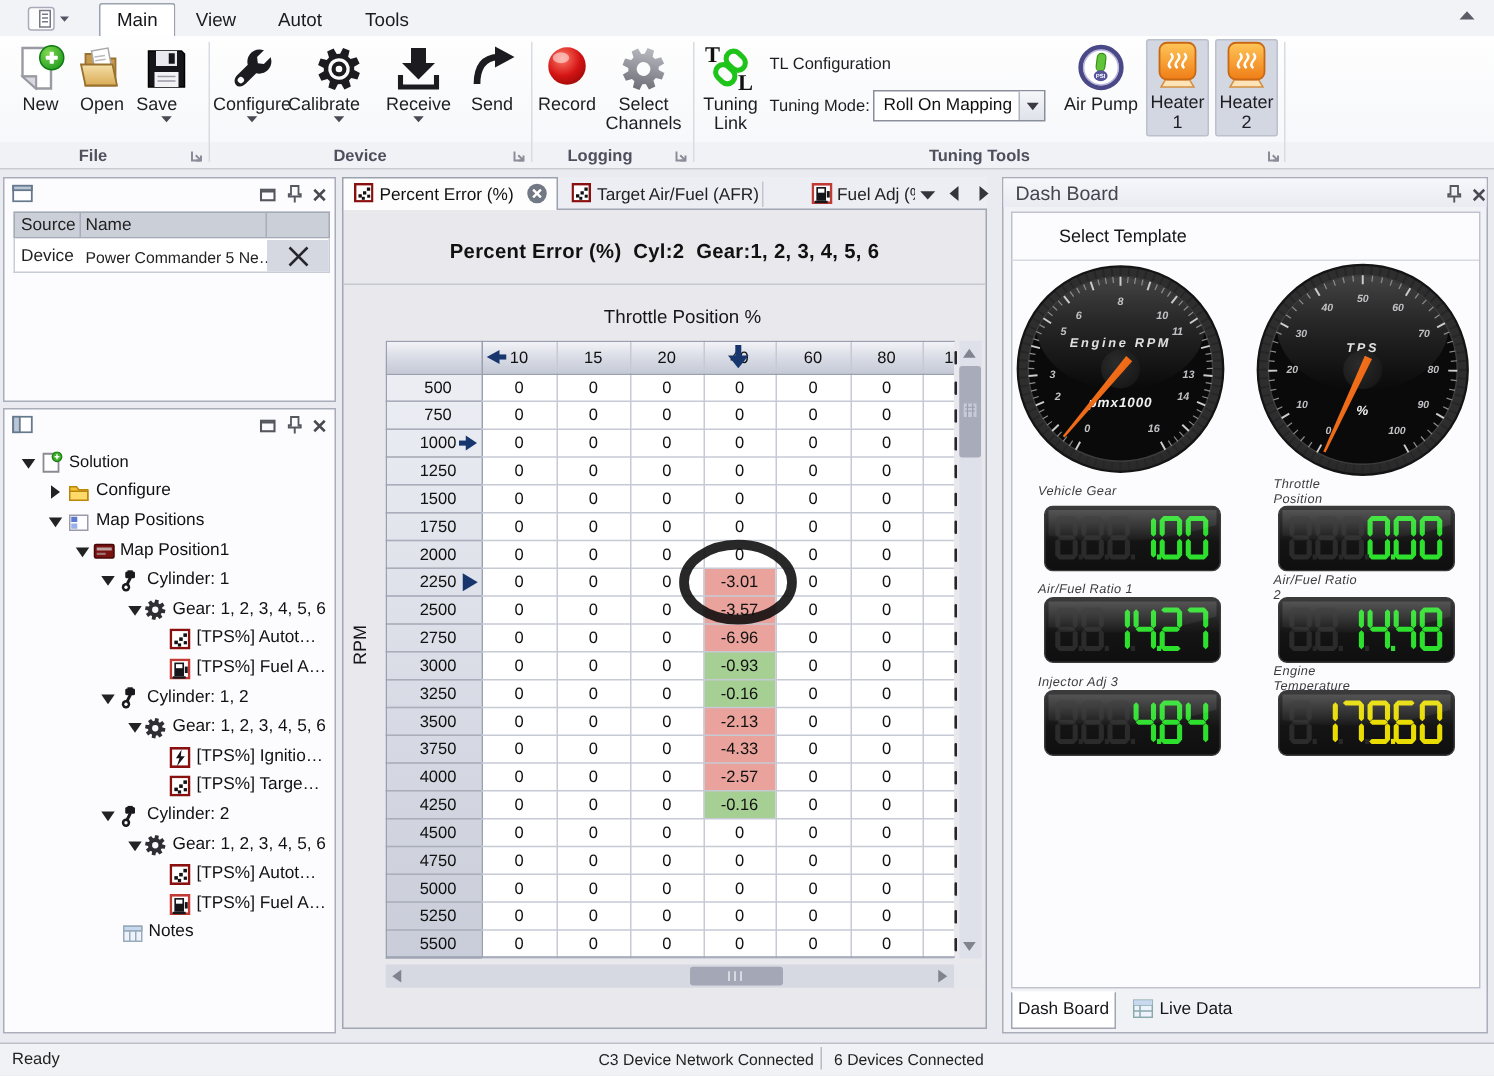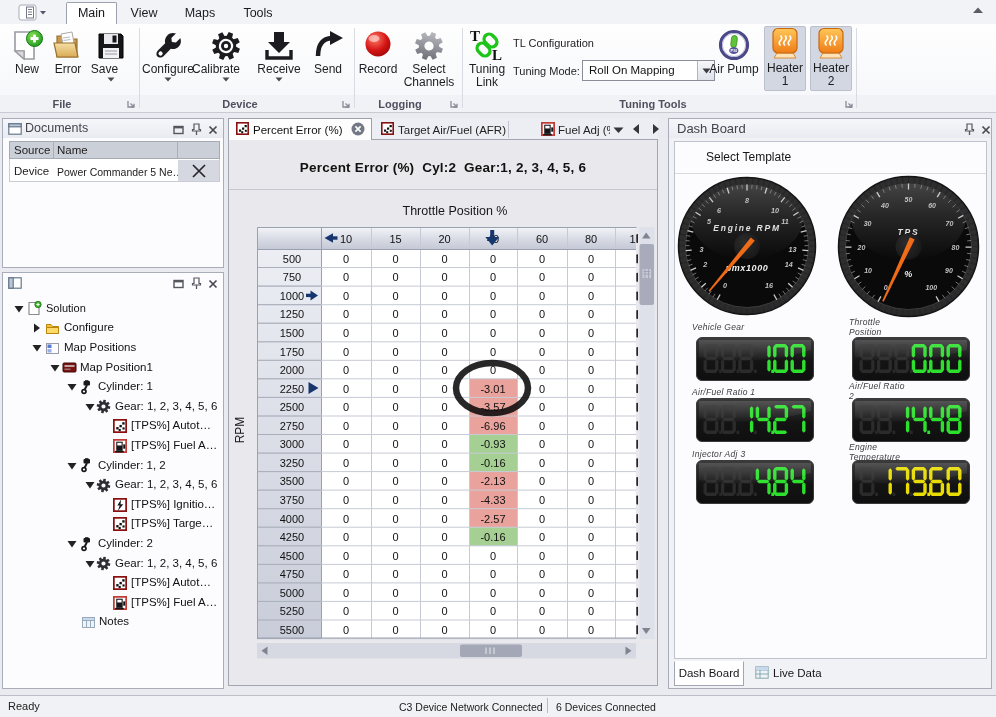--- a/index.html
+++ b/index.html
@@ -13,21 +13,21 @@
 </style></head><body>
 <div class="abs" style="left:0;top:0;width:996px;height:24px;background:#f2f3f7"></div>
 <svg class="abs" style="left:18px;top:4px" width="30" height="17" viewBox="0 0 30 17">
     <rect x="1" y="1" width="17" height="15" rx="2" fill="#fdfdfe" stroke="#aab" stroke-width="1"></rect>
     <rect x="8.5" y="3" width="7" height="11" fill="#fff" stroke="#778" stroke-width="1"></rect>
     <path d="M10,5.5 L14,5.5 M10,8 L14,8 M10,10.5 L14,10.5" stroke="#778" stroke-width="1"></path>
     <polygon points="22,7 28,7 25,10.5" fill="#556"></polygon>
   </svg>
 <div class="abs" style="left:66px;top:2px;width:51px;height:22px;background:#fff;border:1px solid #9ba1ad;border-bottom:none;border-radius:2px 2px 0 0;text-align:center;font-size:12.5px;line-height:21px;color:#16161a">Main</div>
 <div class="abs" style="left:114px;top:3px;width:60px;height:20px;text-align:center;font-size:12.5px;line-height:20px;color:#1b1b20">View</div>
-<div class="abs" style="left:170px;top:3px;width:60px;height:20px;text-align:center;font-size:12.5px;line-height:20px;color:#1b1b20">Maps</div>
+<div class="abs" style="left:170px;top:3px;width:60px;height:20px;text-align:center;font-size:12.5px;line-height:20px;color:#1b1b20">Autot</div>
 <div class="abs" style="left:228px;top:3px;width:60px;height:20px;text-align:center;font-size:12.5px;line-height:20px;color:#1b1b20">Tools</div>
 <div class="abs" style="left:0;top:24px;width:996px;height:71px;background:linear-gradient(#fefefe,#f7f8fb)"></div>
 <div class="abs" style="left:0;top:95px;width:996px;height:18px;background:#f1f2f6;border-bottom:1px solid #c9cbd4"></div>
 <div class="seg" style="left:139px"></div>
 <div class="seg" style="left:354px"></div>
 <div class="seg" style="left:462px"></div>
 <div class="seg" style="left:856px"></div>
 <div class="cap" style="left:22px;width:80px;line-height:17px">File</div>
 <div class="cap" style="left:190px;width:100px;line-height:17px">Device</div>
 <div class="cap" style="left:355px;width:90px;line-height:17px">Logging</div>
@@ -68,21 +68,21 @@
           <stop offset="0" stop-color="#f5dfa8"></stop>
           <stop offset="1" stop-color="#d9ab55"></stop>
         </linearGradient>
       </defs>
 <path d="M6,7 L13,7 L15,10 L26,10 L26,28 L6,28 Z" fill="#c89a50" stroke="#99712e" stroke-width="1.2"></path>
 <path d="M10,5 L21,3 L23,14 L12,16 Z" fill="#ffffff" stroke="#aaa" stroke-width="1"></path>
 <path d="M12,9 L19,8" stroke="#bbb" stroke-width="1"></path>
       <path d="M12.5,11.5 L19.5,10.5" stroke="#bbb" stroke-width="1"></path>
 <path d="M3,14 L24,14 L27,28 L6,28 Z" fill="url(#fld)" stroke="#99712e" stroke-width="1.2"></path>
 </svg></div>
-<div class="rlbl" style="left:28px;top:63px;width:80px">Error</div>
+<div class="rlbl" style="left:28px;top:63px;width:80px">Open</div>
 <div style="position:absolute;left:94px;top:29px;width:34px;height:34px"><svg width="34" height="34" viewBox="0 0 34 34">
 <path d="M5,5 L27,5 L29,7 L29,29 L5,29 Z" fill="#16161a" stroke="#000" stroke-width="1"></path>
 <path d="M10,5 L24,5 L24,15 L10,15 Z" fill="#e9e9ee"></path>
 <rect x="18.5" y="6.5" width="4" height="7" fill="#16161a"></rect>
 <path d="M9,19 L25,19 L25,29 L9,29 Z" fill="#f2f2f5"></path>
 <path d="M11,22 L23,22 M11,25 L23,25" stroke="#9a9aa4" stroke-width="1"></path>
 </svg></div>
 <div class="rlbl" style="left:71px;top:63px;width:67px">Save</div>
 <svg style="position:absolute;left:107px;top:77px" width="8" height="5" viewBox="0 0 8 5">
     <polygon points="0.5,0.5 7.5,0.5 4,4.5" fill="#4a4a52"></polygon>
@@ -146,21 +146,21 @@
 <text x="0" y="12" font-family="Liberation Serif, serif" font-size="15" font-weight="bold" fill="#111">T</text>
 <text x="22" y="31" font-family="Liberation Serif, serif" font-size="15" font-weight="bold" fill="#111">L</text>
 <g stroke="#1fc41a" stroke-width="3.4" fill="none">
 <rect x="8.5" y="13.5" width="10" height="14" rx="5" transform="rotate(-45 13.5 20.5)"></rect>
 <rect x="15.5" y="4.5" width="10" height="14" rx="5" transform="rotate(-45 20.5 11.5)"></rect>
 </g>
 </svg></div>
 <div class="rlbl" style="left:447px;top:63px;width:80px">Tuning<br>Link</div>
 <div class="abs" style="left:513px;top:37px;font-size:11px;color:#1d1d22">TL Configuration</div>
 <div class="abs" style="left:513px;top:65px;font-size:11px;color:#1d1d22">Tuning Mode:</div>
-<div class="abs" style="left:582px;top:60px;width:133px;height:21px;background:#fff;border:1px solid #8a8e9a;font-size:11.5px;line-height:19px;padding-left:6px;color:#111">Roll On Mapping<div class="abs" style="right:0;top:0;width:17px;height:19px;background:linear-gradient(#f6f7fa,#dfe2ea);border-left:1px solid #b0b4c0">
+<div class="abs" style="left:582px;top:60px;width:115px;height:21px;background:#fff;border:1px solid #8a8e9a;font-size:11.5px;line-height:19px;padding-left:6px;color:#111">Roll On Mapping<div class="abs" style="right:0;top:0;width:17px;height:19px;background:linear-gradient(#f6f7fa,#dfe2ea);border-left:1px solid #b0b4c0">
       <svg style="position:absolute;left:4px;top:7px" width="9" height="6" viewBox="0 0 9 6">
         <polygon points="0.5,0.5 8.5,0.5 4.5,5.5" fill="#3a3a42"></polygon>
       </svg>
     </div></div>
 <div style="position:absolute;left:716px;top:29px;width:36px;height:34px"><svg width="36" height="36" viewBox="0 0 36 36">
 <circle cx="18" cy="16" r="13.5" fill="#ffffff" stroke="#4a4886" stroke-width="3.2"></circle>
 <circle cx="18" cy="16" r="11.6" fill="none" stroke="#b8b6da" stroke-width="1"></circle>
 <rect x="15.2" y="6.5" width="5.8" height="12" rx="2.9" fill="#5fc439" stroke="#3a8f1d" stroke-width="0.8" transform="rotate(7 18 12)"></rect>
 <ellipse cx="17.8" cy="21.5" rx="4.6" ry="3.6" fill="#56549a"></ellipse>
 <text x="17.8" y="23" font-size="4" fill="#fff" text-anchor="middle" font-weight="bold">PSI</text>
@@ -199,21 +199,20 @@
 <path d="M19,8.5 q2.5,2.5 0,5 q-2.5,2.5 0,5"></path>
 <path d="M23.5,8.5 q2.5,2.5 0,5 q-2.5,2.5 0,5"></path>
 </g>
 </svg></div>
 <div class="rlbl" style="left:812px;top:62px;width:80px;margin-left:-40px;transform:translateX(0px)"></div>
 <div class="rlbl" style="left:791px;top:62px;width:80px">Heater<br>2</div>
 <svg class="abs" style="left:972px;top:6px" width="12" height="8" viewBox="0 0 12 8">
     <polygon points="1,7 11,7 6,1.5" fill="#5a5c66"></polygon>
   </svg>
 <div class="panel" style="left:2px;top:118px;width:222px;height:150px">
-    <div class="ptitle">Documents</div>
     <svg class="abs" style="left:5px;top:4px" width="14" height="12" viewBox="0 0 14 12">
       <rect x="0.8" y="0.8" width="12.4" height="10.4" fill="#fff" stroke="#66788c" stroke-width="1.2"></rect>
       <rect x="0.8" y="0.8" width="12.4" height="3" fill="#b9c6d6" stroke="#66788c" stroke-width="1.2"></rect>
     </svg>
     <svg style="position:absolute;left:170px;top:6px" width="11" height="10" viewBox="0 0 11 10">
       <rect x="1" y="1.5" width="9" height="7" fill="none" stroke="#55565e" stroke-width="1.4"></rect>
       <path d="M1,2.6 L10,2.6" stroke="#55565e" stroke-width="1.6"></path>
     </svg>
     <svg style="position:absolute;left:188px;top:4px" width="11" height="13" viewBox="0 0 11 13">
       <path d="M3,1 L8,1 L8,6.5 L9.5,6.5 L9.5,8 L1.5,8 L1.5,6.5 L3,6.5 Z" fill="none" stroke="#55565e" stroke-width="1.2"></path>

